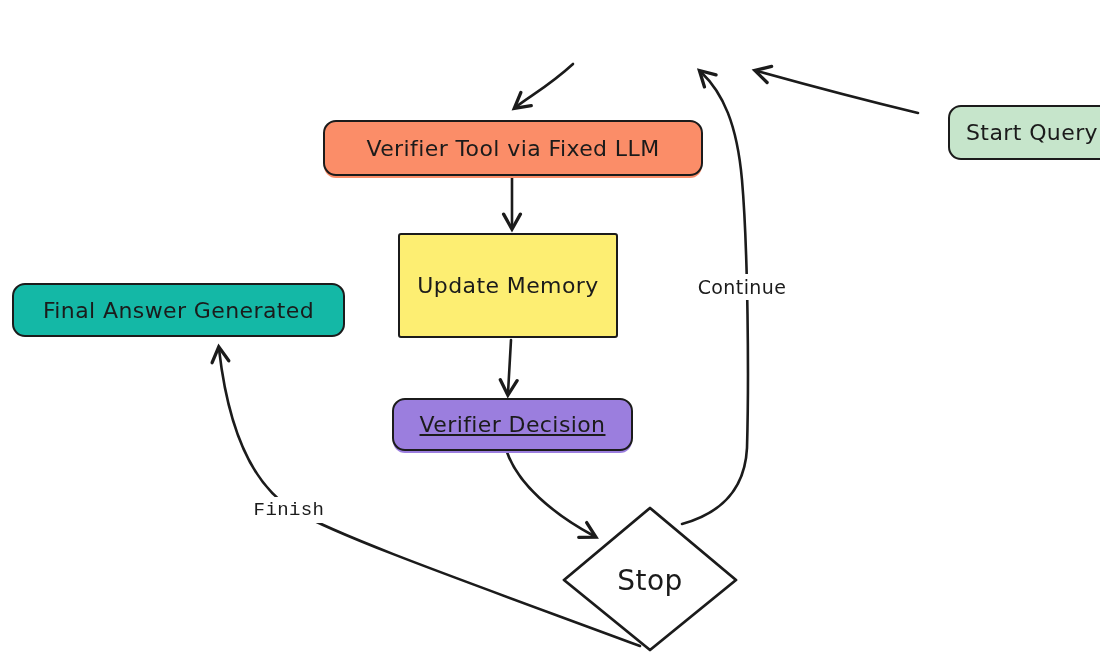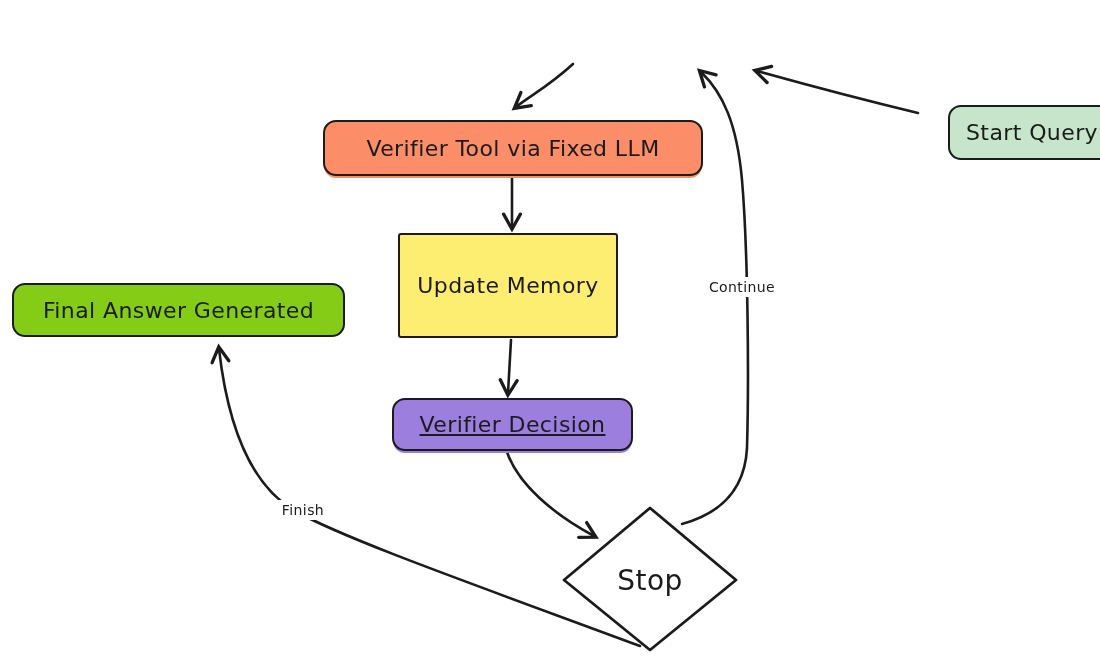--- a/index.html
+++ b/index.html
@@ -34,41 +34,41 @@
     letter-spacing: 0.4px;
     color: #1b1b1b;
     white-space: nowrap;
   }
   .node--sharp { border-radius: 3px; }
   .node-policy   { left: 473px; top: 10px;  width: 304px; height: 54px;  background: #54abee; }
   .node-start    { left: 948px; top: 105px; width: 168px; height: 55px;  background: #c6e5cb; }
   .node-execute  { left: 323px; top: 120px; width: 380px; height: 56px;  background: #fb8d68; box-shadow: 0 3px 0 -1px #fb8d68; }
   .node-memory   { left: 398px; top: 233px; width: 220px; height: 105px; background: #fdee72; }
   .node-verifier { left: 392px; top: 398px; width: 241px; height: 53px;  background: #9b7ede; box-shadow: 0 3px 0 -1px #9b7ede; text-decoration: underline; }
-  .node-final    { left: 12px;  top: 283px; width: 333px; height: 54px;  background: #84cc16; }
+  .node-final    { left: 12px;  top: 283px; width: 333px; height: 54px;  background: #14b8a6; }
   .diamond-label {
     position: absolute;
     left: 600px;
     top: 564px;
     width: 100px;
     text-align: center;
     font-size: 28px;
     letter-spacing: 0.4px;
   }
   .edge-label {
     position: absolute;
     transform: translate(-50%, -50%);
     background: #ffffff;
     padding: 2px 8px;
-    font-size: 14px;
+    font-size: 19px;
     letter-spacing: 0.4px;
     white-space: nowrap;
   }
   .edge-label--continue { left: 742px; top: 287px; }
-  .edge-label--finish   { left: 303px; top: 510px; }
+  .edge-label--finish   { left: 289px; top: 510px; font-family: Liberation Mono, monospace; }
 </style>
 </head>
 <body>
 
 <div id="canvas">
 
   <svg id="edges-layer" width="1100" height="663" viewBox="0 0 1100 663">
     <defs>
       <marker id="ah" viewBox="0 0 10 10" refX="7" refY="5" markerWidth="8.5" markerHeight="8.5" orient="auto" markerUnits="strokeWidth">
         <path d="M1.2 1.2 L8 5 L1.2 8.8" fill="none" stroke="#1b1b1b" stroke-width="1.5" stroke-linecap="round"></path>

